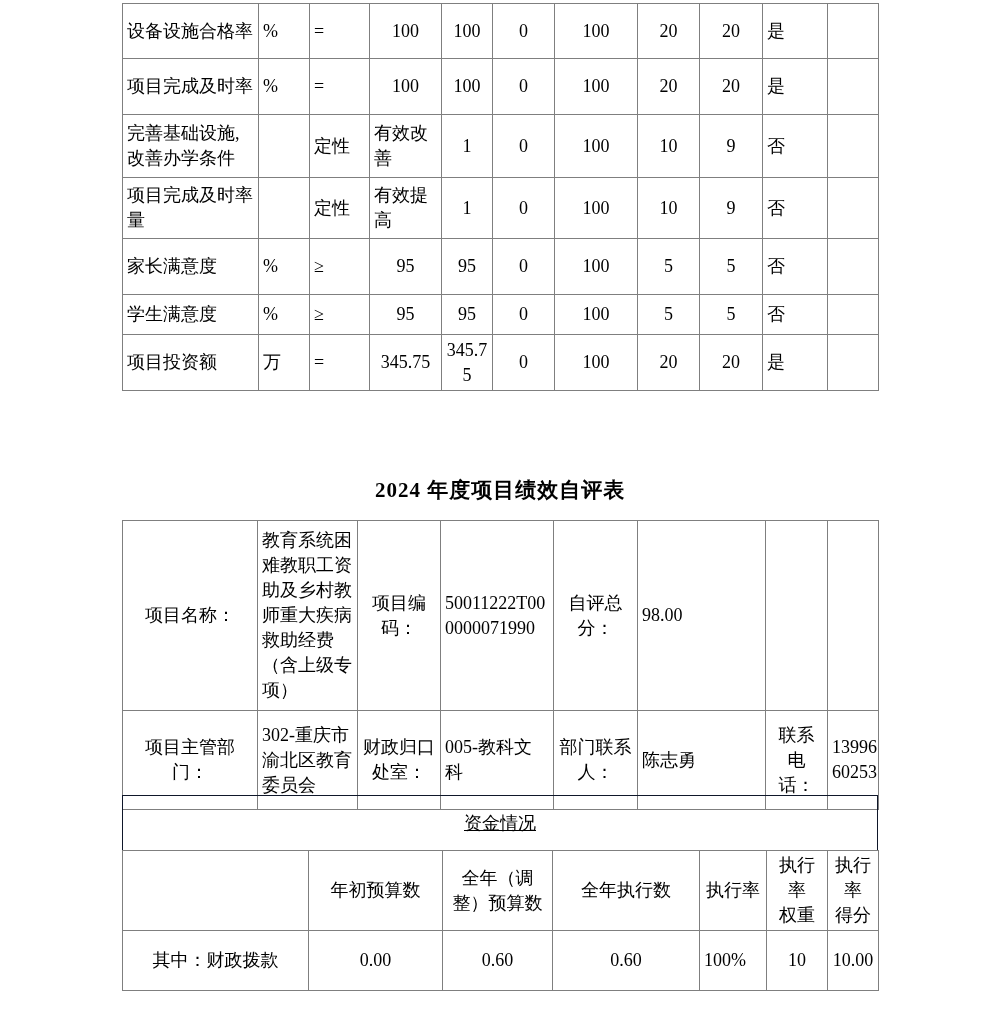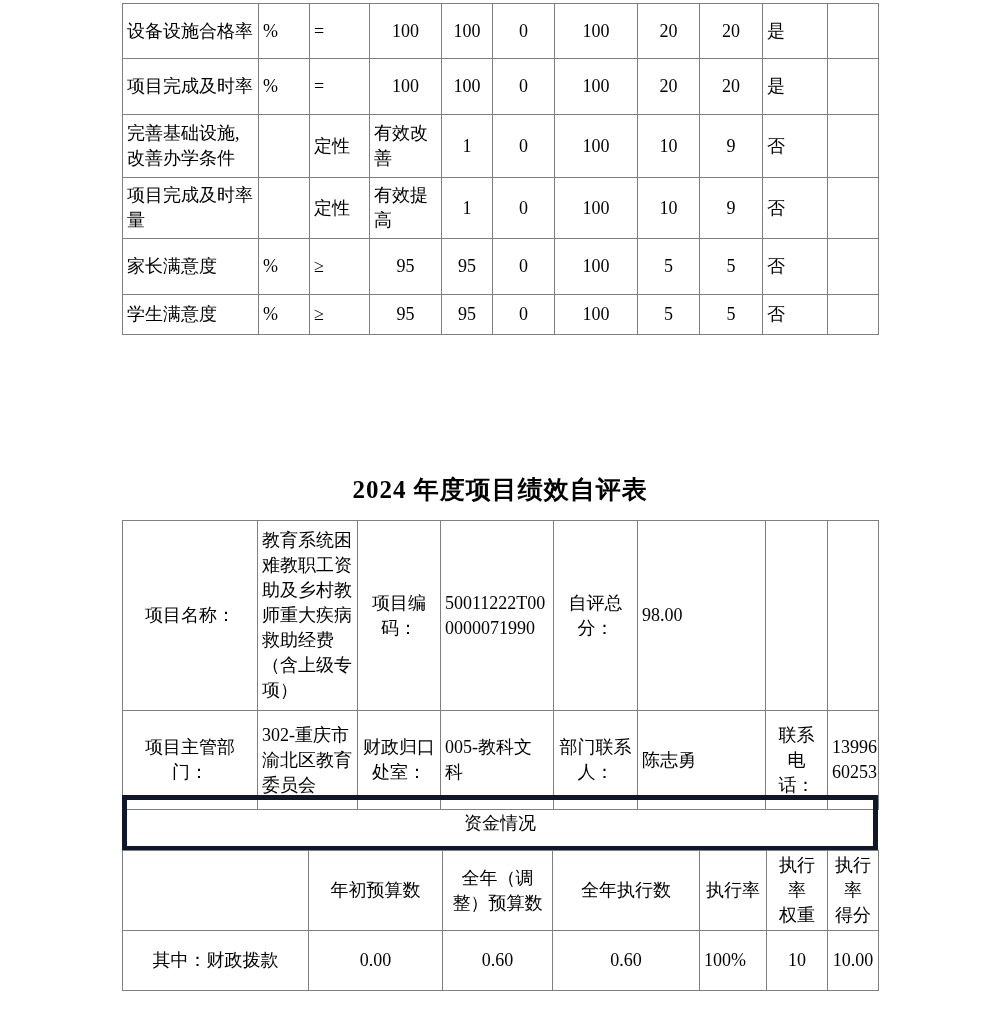--- a/index.html
+++ b/index.html
@@ -27,29 +27,30 @@
     box-sizing: border-box;
   }
   .al { text-align: left; }
   .ar { text-align: center; }
   .ac { text-align: center; }
 
   #indicator-table { left: 122px; top: 3px; width: 756px; }
   #info-table      { left: 122px; top: 520px; width: 756px; }
   #funding-banner  {
     position: absolute; left: 122px; top: 795px; width: 756px; height: 56px;
-    box-sizing: border-box; border: 5px solid #0f172a;
+    box-sizing: border-box; border: 1px solid #0f172a;
     display: flex; align-items: center; justify-content: center;
     font-size: 18px;
+    text-decoration: underline;
   }
   #money-table     { left: 122px; top: 850px; width: 756px; }
 
   #doc-title {
     position: absolute; left: 0; top: 470px; width: 1000px; height: 40px;
-    text-align: center; font-size: 25px; font-weight: bold; line-height: 40px;
+    text-align: center; font-size: 21px; font-weight: bold; line-height: 40px;
     letter-spacing: 1px;
   }
 </style>
 </head>
 <body>
 
 <table id="indicator-table">
   <colgroup>
     <col style="width:136px">
       <col style="width:51px">
@@ -135,20 +136,34 @@
     <td class="al">学生满意度</td>
     <td class="al">%</td>
     <td class="al">≥</td>
     <td class="ar">95</td>
     <td class="ar">95</td>
     <td class="ar">0</td>
     <td class="ar">100</td>
     <td class="ar">5</td>
     <td class="ar">5</td>
     <td class="al">否</td>
+    <td class="al"></td>
+  </tr>
+  <tr style="height:56px">
+    <td class="al">项目投资额</td>
+    <td class="al">万</td>
+    <td class="al">=</td>
+    <td class="ar">345.75</td>
+    <td class="ar">345.7
+5</td>
+    <td class="ar">0</td>
+    <td class="ar">100</td>
+    <td class="ar">20</td>
+    <td class="ar">20</td>
+    <td class="al">是</td>
     <td class="al"></td>
   </tr>
 </tbody>
   </table>
 
 <div id="doc-title">2024 年度项目绩效自评表</div>
 
 <table id="info-table">
   <colgroup>
     <col style="width:135px">

